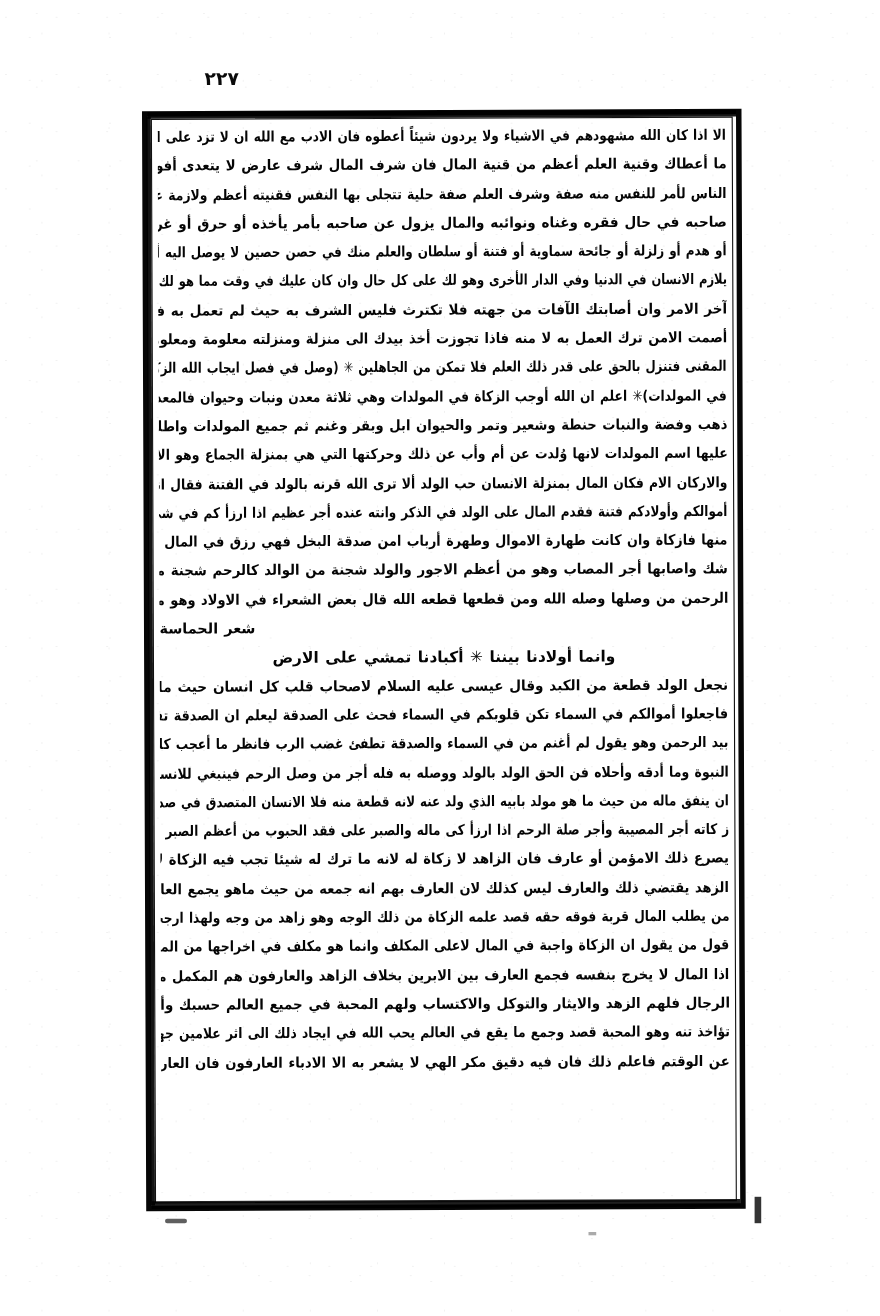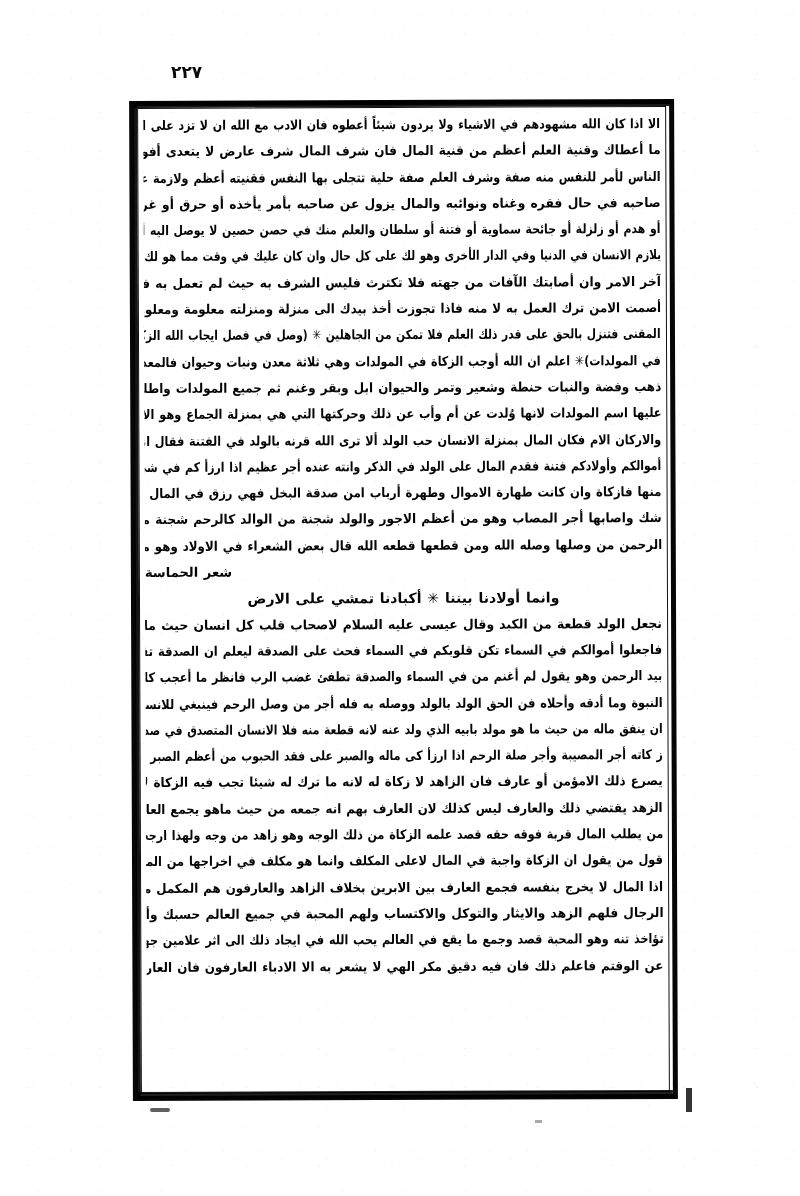--- a/index.html
+++ b/index.html
@@ -19,21 +19,21 @@
   #page-sheet {
     position: absolute;
     inset: 0;
     background: #ffffff;
   }
 
   
   #folio-number {
     position: absolute;
     top: 62px;
-    left: 171px;
+    left: 186px;
     font-family: "DejaVu Sans", sans-serif;
     font-size: 17px;
     font-weight: 700;
     letter-spacing: 1px;
     color: #0a0a0a;
     direction: rtl;
     unicode-bidi: bidi-override;
   }
 
   

